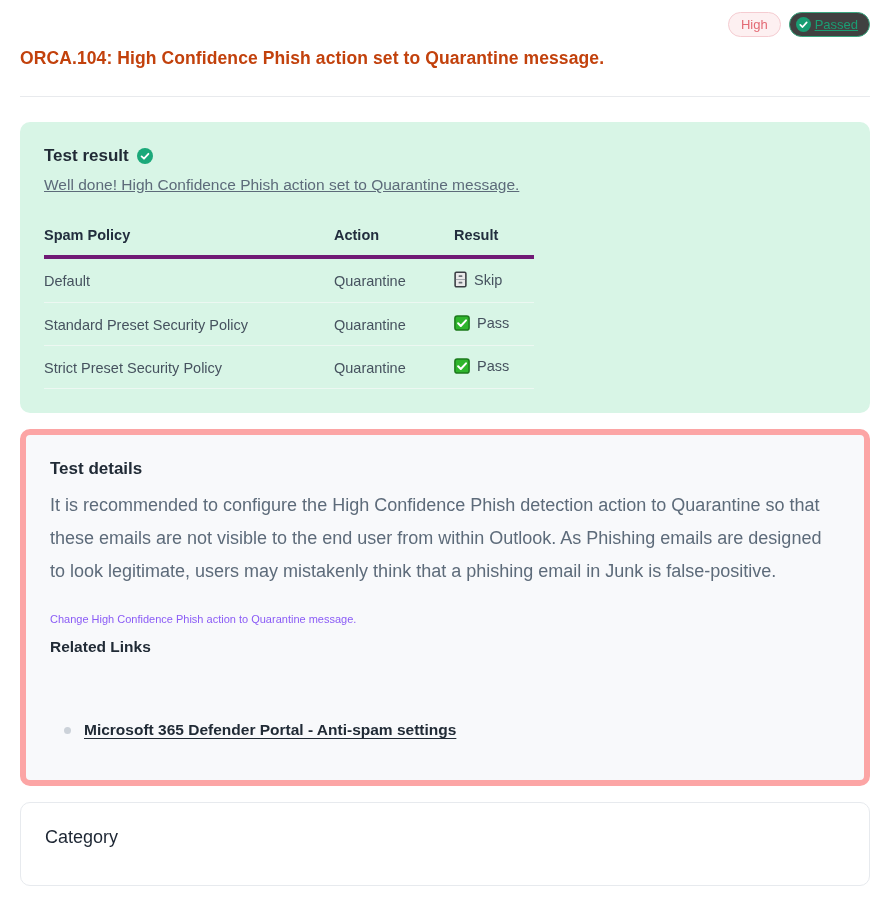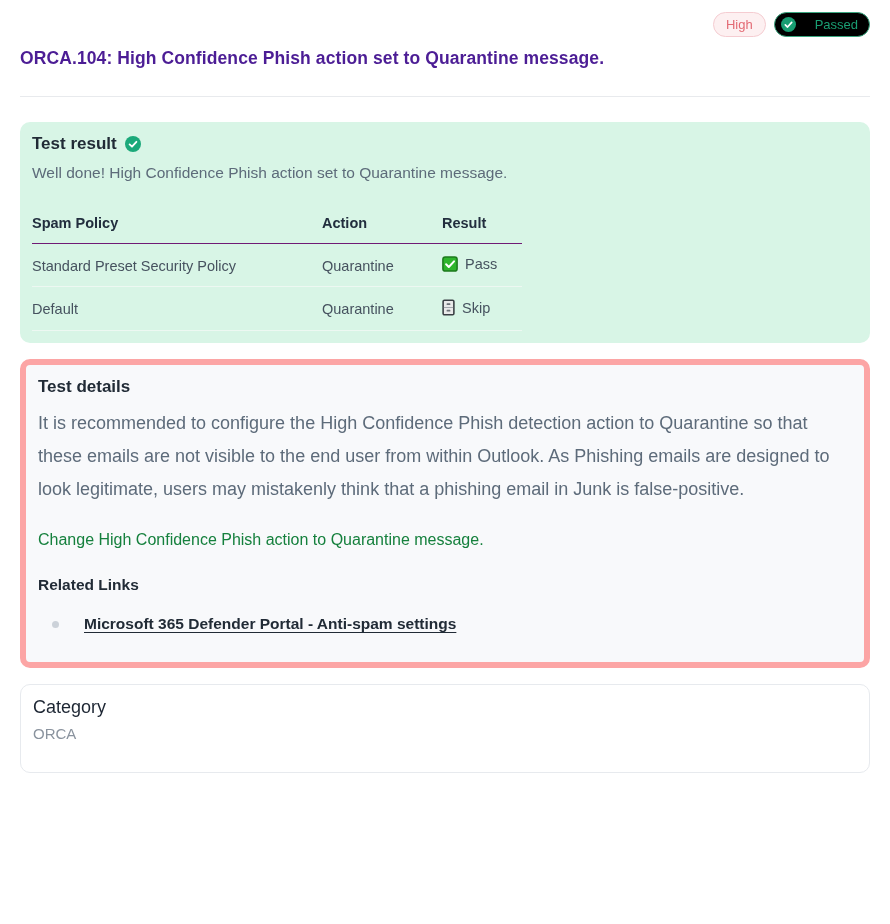--- a/index.html
+++ b/index.html
@@ -30,80 +30,82 @@
     border-radius: 14px;
     padding: 5px 12px;
   }
   .badge-high {
     color: #e36a74;
     background: #fdf0f1;
     border: 1px solid #f5ccd1;
   }
   .badge-passed {
     color: #1a9e73;
-    background: #000000;
+    background: #404040;
     border: 1px solid #3aa67f;
-    gap: 19px;
+    gap: 4px;
     padding: 4px 11px 4px 6px;
     font-weight: 500;
+    text-decoration: underline;
   }
   .page-title {
     font-size: 17.5px;
     font-weight: 700;
-    color: #4c1d95;
+    color: #c2410c;
     margin: 4px 0 0 0;
     letter-spacing: 0.1px;
   }
   .header-divider {
     border: none;
     border-top: 1px solid #e8eaed;
     margin: 27px 0 25px 0;
   }
 
   
   .card {
     border-radius: 10px;
-    padding: 12px;
+    padding: 24px;
     margin-bottom: 16px;
   }
   .card-result  { background: #d8f5e6; }
   .card-details { background: #f8f9fb; border: 6px solid #fca5a5; }
   .card-category{ background: #ffffff; border: 1px solid #e7eaee; padding-bottom: 30px; }
 
   .card-heading {
     font-size: 17px;
     font-weight: 600;
     color: #212b36;
     margin: 0 0 10px 0;
     display: flex;
     align-items: center;
     gap: 8px;
   }
   .result-message {
     font-size: 15.5px;
     color: #5d6b7a;
     margin: 0 0 27px 0;
+    text-decoration: underline;
   }
 
   
   table.policy-table {
     border-collapse: collapse;
     width: 490px;
     table-layout: fixed;
   }
   table.policy-table col.c-policy { width: 290px; }
   table.policy-table col.c-action { width: 120px; }
   table.policy-table col.c-result { width: 80px; }
   table.policy-table th {
     text-align: left;
     font-size: 14.5px;
     font-weight: 600;
     color: #222e3e;
     padding: 6px 8px 12px 0;
-    border-bottom: 1px solid #701a75;
+    border-bottom: 4px solid #701a75;
   }
   table.policy-table td {
     font-size: 14.5px;
     color: #46525f;
     padding: 12px 8px 11px 0;
     border-bottom: 1px solid #edf8f2;
   }
   .result-cell {
     display: inline-flex;
     align-items: center;
@@ -117,34 +119,35 @@
     color: #5d6b7a;
     margin: 0 0 26px 0;
   }
   .sub-heading {
     font-size: 15.5px;
     font-weight: 700;
     color: #212b36;
     margin: 0 0 19px 0;
   }
   .remediation-text {
-    font-size: 16px;
-    color: #15803d;
-    margin: 0 0 27px 0;
+    font-size: 11px;
+    color: #8b5cf6;
+    margin: 0 0 13px 0;
   }
   ul.related-links {
     list-style: none;
     margin: 0;
     padding: 2px 0 0 14px;
   }
   ul.related-links li {
     display: flex;
     align-items: center;
-    gap: 25px;
+    gap: 13px;
     margin-bottom: 17px;
+    margin-top: 44px;
   }
   .bullet-dot {
     flex: 0 0 auto;
     width: 7px;
     height: 7px;
     border-radius: 50%;
     background: #ccd2d9;
   }
   a.related-link {
     color: #212b36;
@@ -208,48 +211,61 @@
           <col class="c-result">
         </colgroup>
       <thead>
         <tr>
           <th>Spam Policy</th>
           <th>Action</th>
           <th>Result</th>
         </tr>
       </thead>
       <tbody>
-        <tr>
-          <td>Standard Preset Security Policy</td>
-          <td>Quarantine</td>
-          <td>
-            <span class="result-cell">
-              <svg class="icon-svg" width="16" height="16" viewBox="0 0 16 16">
-                <rect x="0.9" y="0.9" width="14.2" height="14.2" rx="2.4" fill="#2eb52c" stroke="#1c7a1c" stroke-width="1.5"></rect>
-                <path d="M4.1 8.3 L6.8 11 L12 5.3" stroke="#ffffff" stroke-width="2" fill="none" stroke-linecap="round" stroke-linejoin="round"></path>
-              </svg>
-              <span>Pass</span>
-            </span>
-          </td>
-        </tr>
         <tr>
           <td>Default</td>
           <td>Quarantine</td>
           <td>
             <span class="result-cell">
               <svg class="icon-svg" width="13" height="17" viewBox="0 0 14 18">
                 <rect x="1.2" y="1.2" width="11.6" height="15.6" rx="1.4" fill="#e9e9e9" stroke="#3a3f44" stroke-width="1.7"></rect>
                 <line x1="2" y1="9" x2="12" y2="9" stroke="#9aa0a6" stroke-width="1"></line>
                 <rect x="5" y="4.4" width="4" height="2" rx="0.6" fill="#6b7076"></rect>
                 <rect x="5" y="11.4" width="4" height="2" rx="0.6" fill="#6b7076"></rect>
               </svg>
               <span>Skip</span>
             </span>
           </td>
         </tr>
+        <tr>
+          <td>Standard Preset Security Policy</td>
+          <td>Quarantine</td>
+          <td>
+            <span class="result-cell">
+              <svg class="icon-svg" width="16" height="16" viewBox="0 0 16 16">
+                <rect x="0.9" y="0.9" width="14.2" height="14.2" rx="2.4" fill="#2eb52c" stroke="#1c7a1c" stroke-width="1.5"></rect>
+                <path d="M4.1 8.3 L6.8 11 L12 5.3" stroke="#ffffff" stroke-width="2" fill="none" stroke-linecap="round" stroke-linejoin="round"></path>
+              </svg>
+              <span>Pass</span>
+            </span>
+          </td>
+        </tr>
+        <tr>
+          <td>Strict Preset Security Policy</td>
+          <td>Quarantine</td>
+          <td>
+            <span class="result-cell">
+              <svg class="icon-svg" width="16" height="16" viewBox="0 0 16 16">
+                <rect x="0.9" y="0.9" width="14.2" height="14.2" rx="2.4" fill="#2eb52c" stroke="#1c7a1c" stroke-width="1.5"></rect>
+                <path d="M4.1 8.3 L6.8 11 L12 5.3" stroke="#ffffff" stroke-width="2" fill="none" stroke-linecap="round" stroke-linejoin="round"></path>
+              </svg>
+              <span>Pass</span>
+            </span>
+          </td>
+        </tr>
       </tbody>
     </table>
   </section>
 
   <section class="card card-details">
     <h2 class="card-heading">Test details</h2>
     <p class="details-description">It is recommended to configure the High Confidence Phish detection action to Quarantine so that these emails are not visible to the end user from within Outlook. As Phishing emails are designed to look legitimate, users may mistakenly think that a phishing email in Junk is false-positive.</p>
 
     <p class="remediation-text">Change High Confidence Phish action to Quarantine message.</p>
 
@@ -257,16 +273,15 @@
     <ul class="related-links">
       <li>
         <span class="bullet-dot"></span>
         <a href="#" class="related-link">Microsoft 365 Defender Portal - Anti-spam settings</a>
       </li>
     </ul>
   </section>
 
   <section class="card card-category">
     <h2 class="category-heading">Category</h2>
-    <p class="category-value">ORCA</p>
   </section>
 
 </div>
 
 </body></html>

